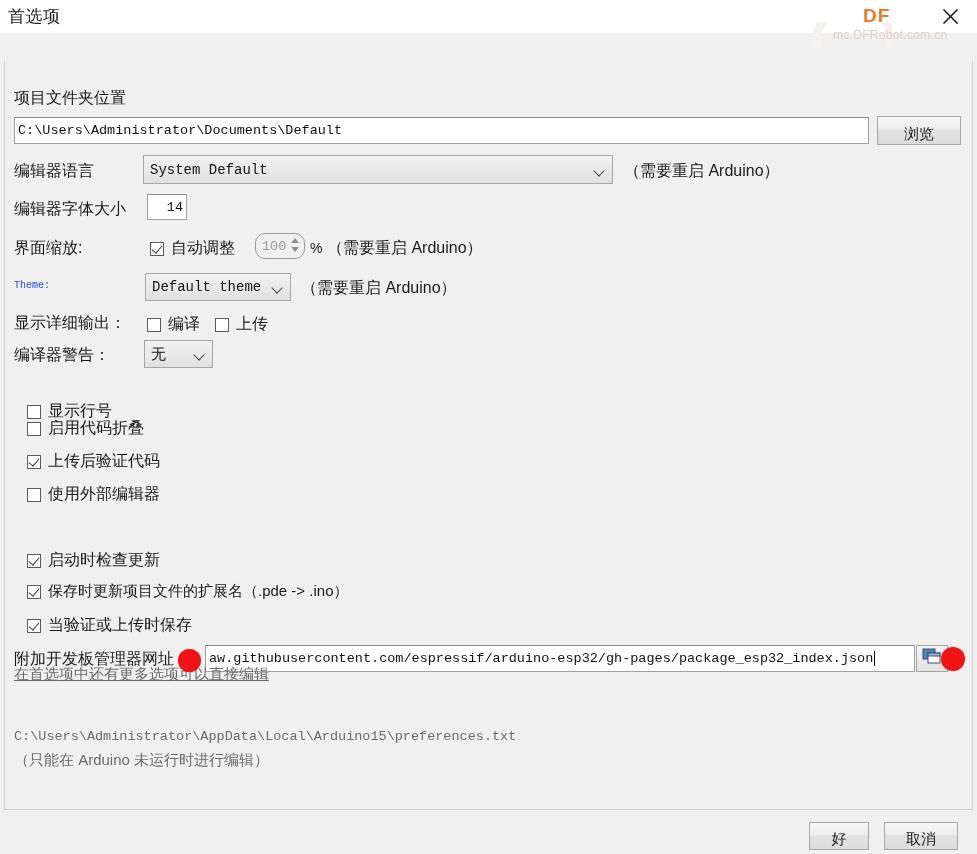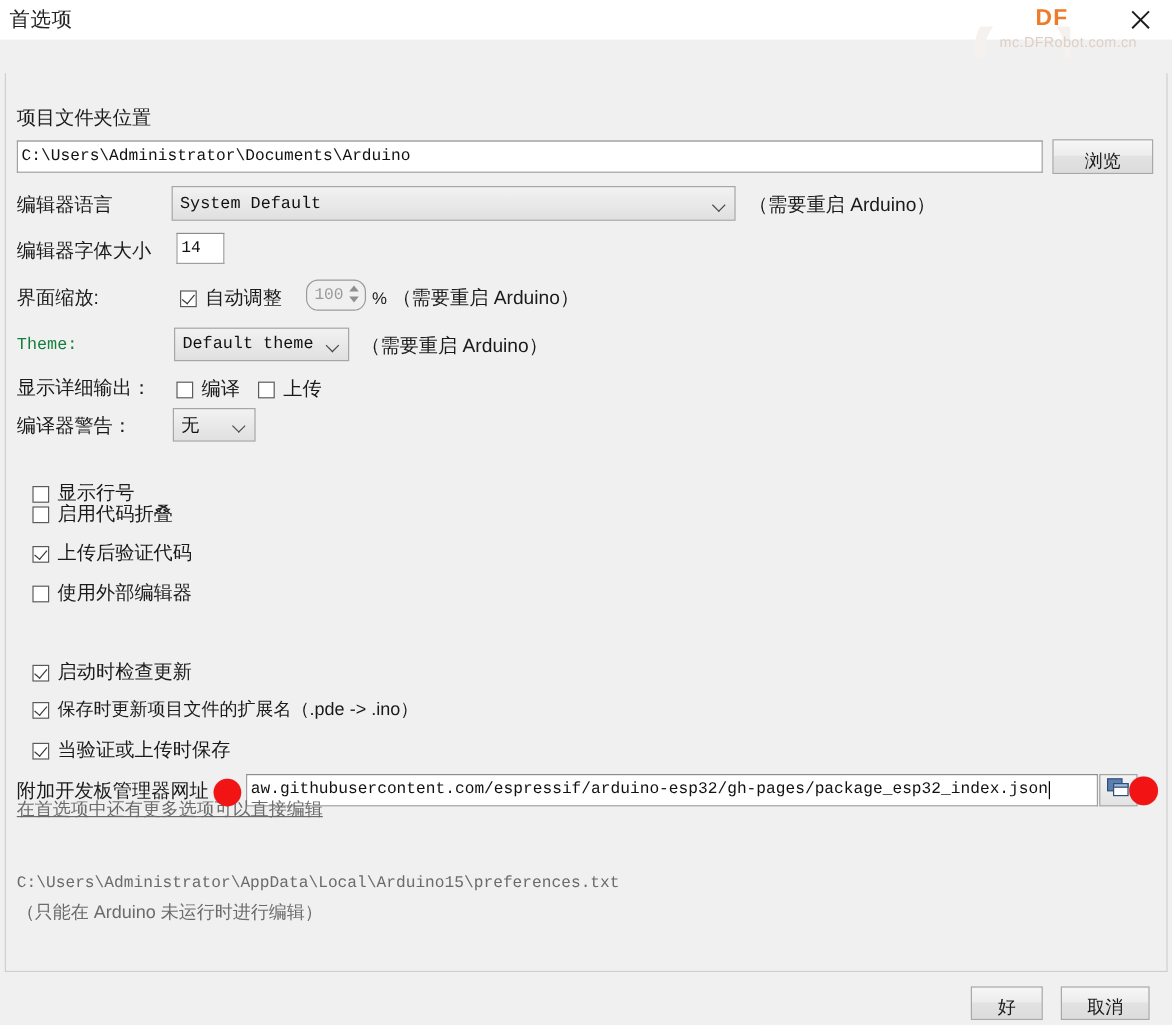--- a/index.html
+++ b/index.html
@@ -105,21 +105,21 @@
   }
 
   .lbl {
     position: absolute;
     font-size: 16px; color: #1a1a1a;
     font-family: "Liberation Sans", sans-serif;
     white-space: nowrap;
   }
   .lbl-mono {
     position: absolute;
-    font-size: 14px; color: #15803d;
+    font-size: 10px; color: #1d4ed8;
     font-family: "Liberation Mono", monospace;
     white-space: nowrap;
   }
 
   
   .txtinput {
     position: absolute;
     box-sizing: border-box;
     background: #ffffff;
     border: 1px solid #a0a0a0;
@@ -298,35 +298,35 @@
         </svg>
       </span>
     </div>
   </div>
 
 
   <div class="panel">
 
     <div class="lbl" style="left:9px; top:27px;">项目文件夹位置</div>
     <div class="txtinput" style="left:9px; top:56px; width:855px; height:27px;">
-      <span>C:\Users\Administrator\Documents\Arduino</span>
+      <span>C:\Users\Administrator\Documents\Default</span>
     </div>
     <div class="btn" style="left:872px; top:55px; width:84px; height:29px;">
       <span>浏览</span>
     </div>
 
     <div class="lbl" style="left:9px; top:100px;">编辑器语言</div>
     <div class="combo" style="left:138px; top:94px; width:470px; height:29px;">
       <span>System Default</span>
       <span class="chev"></span>
     </div>
     <div class="lbl" style="left:619px; top:100px;">（需要重启 Arduino）</div>
 
     <div class="lbl" style="left:9px; top:138px;">编辑器字体大小</div>
-    <div class="txtinput" style="left:142px; top:133px; width:40px; height:26px;">
+    <div class="txtinput" style="left:142px; top:133px; width:40px; height:26px;justify-content:flex-end;">
       <span>14</span>
     </div>
 
     <div class="lbl" style="left:9px; top:177px;">界面缩放:</div>
     <div class="cbrow" style="left:145px; top:177px;">
       <span class="cbox checked"></span>
       <span class="cbtext">自动调整</span>
     </div>
     <div class="spinner" style="left:250px; top:172px; width:50px; height:26px;border-radius:10px;">
       <span class="val">100</span>

